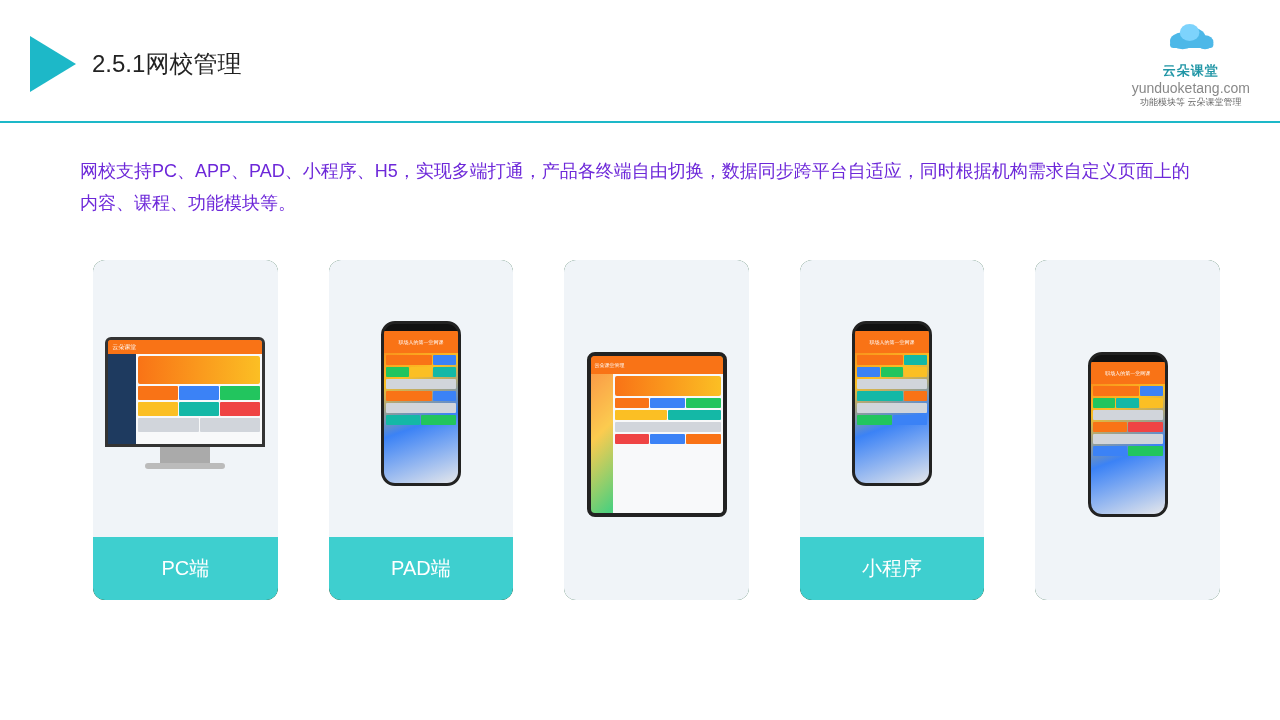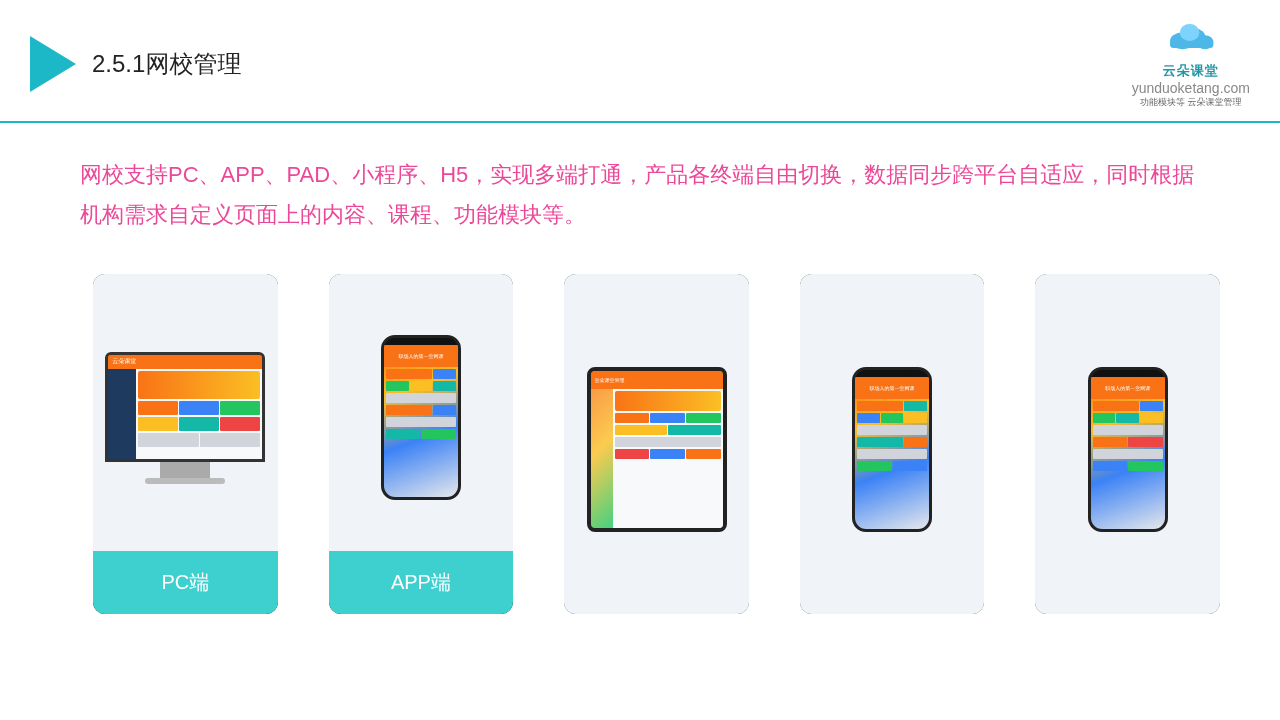--- a/index.html
+++ b/index.html
@@ -48,22 +48,22 @@
       align-items: center;
     }
     .cloud-icon-svg {
       width: 56px;
       height: 36px;
     }
 
     
     .description {
       padding: 32px 80px 20px 80px;
-      font-size: 22px;
-      color: #ec4899;
+      font-size: 18px;
+      color: #6d28d9;
       line-height: 1.8;
     }
 
     
     .cards-container {
       display: flex;
       gap: 18px;
       padding: 20px 60px 30px 60px;
       justify-content: center;
     }
@@ -399,21 +399,21 @@
               <div class="phone-item c-gray" style="flex:3"></div>
             </div>
             <div class="phone-row">
               <div class="phone-item c-teal"></div>
               <div class="phone-item c-green"></div>
             </div>
           </div>
         </div>
       </div>
     </div>
-    <div class="card-label">APP端</div>
+    <div class="card-label">PAD端</div>
   </div>
 
   <div class="card">
     <div class="card-image-area">
       <div class="tablet-mockup">
         <div class="tablet-screen">
           <div class="tablet-header">
               <span>云朵课堂管理</span>
             </div>
           <div class="tablet-body">
@@ -473,20 +473,21 @@
               <div class="phone-item c-gray" style="flex:3"></div>
             </div>
             <div class="phone-row">
               <div class="phone-item c-green"></div>
               <div class="phone-item c-blue"></div>
             </div>
           </div>
         </div>
       </div>
     </div>
+    <div class="card-label">小程序</div>
   </div>
 
   <div class="card">
     <div class="card-image-area">
       <div class="phone-mockup">
         <div class="phone-notch"></div>
         <div class="phone-screen">
           <div class="phone-screen-header">
               <span>职场人的第一堂网课</span>
             </div>

